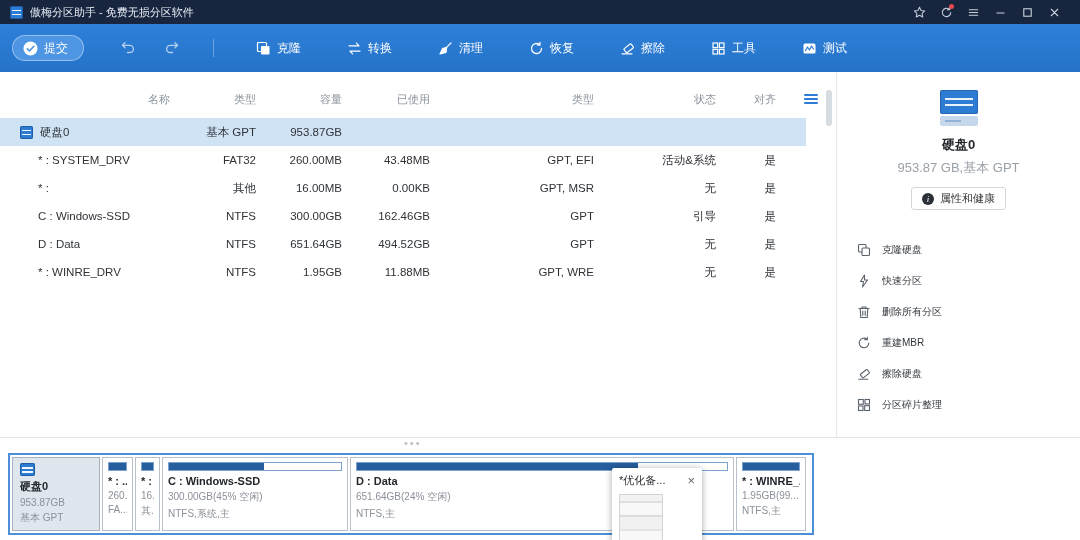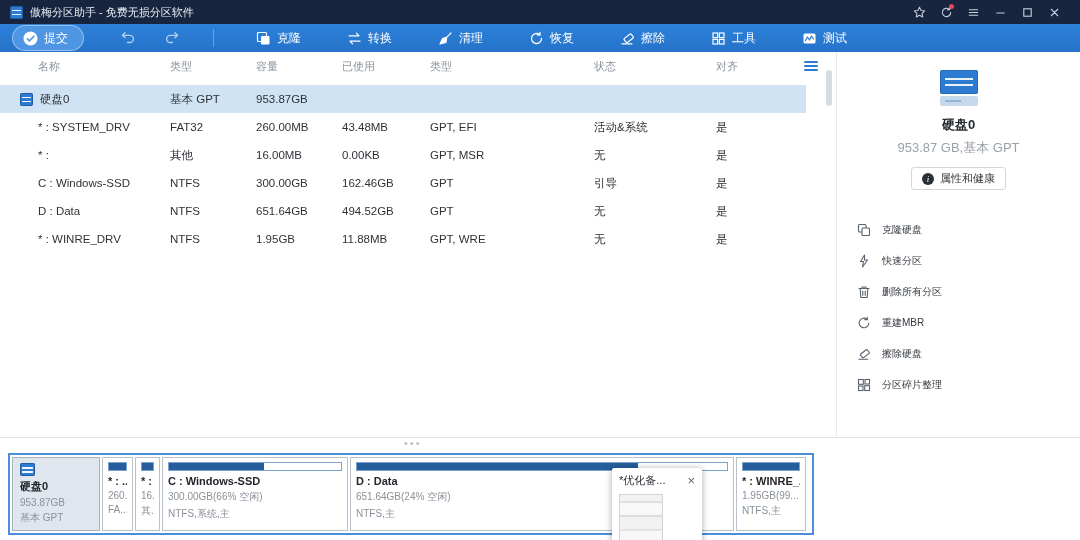--- a/index.html
+++ b/index.html
@@ -12,30 +12,30 @@
   .tb-left { display:flex; align-items:center; gap:7px; }
   .mini-disk { display:block; width:13px; height:13px; border-radius:2px; background:#2d7cd3; position:relative; box-shadow:inset 0 0 0 1px rgba(20,70,130,.55); }
   .mini-disk::before, .mini-disk::after { content:""; position:absolute; left:2px; right:2px; height:1.5px; background:rgba(255,255,255,.95); }
   .mini-disk::before { top:4px; } .mini-disk::after { top:8px; }
   .tb-title { color:#e6ebf3; font-size:11px; white-space:nowrap; }
   .tb-right { display:flex; align-items:center; }
   .tb-ico { width:27px; height:24px; display:flex; align-items:center; justify-content:center; position:relative; cursor:pointer; }
   .badge { position:absolute; top:4px; right:6px; width:5px; height:5px; border-radius:50%; background:#e5484d; }
 
   
-  .toolbar { height:28px; background:linear-gradient(#2e80d9,#2573c9); display:flex; align-items:center; padding:0 12px; flex:0 0 auto;gap:20px; }
+  .toolbar { height:48px; background:linear-gradient(#2e80d9,#2573c9); display:flex; align-items:center; padding:0 12px; flex:0 0 auto;gap:20px; }
   button { border:none; background:none; font-family:inherit; cursor:pointer; }
   .submit-btn { display:flex; align-items:center; gap:6px; background:#4e95e3; border:1px solid rgba(255,255,255,.4); color:#fff; border-radius:14px; height:26px; padding:0 15px 0 10px; font-size:12px; margin-right:12px; }
   .arrow-btn { width:24px; height:26px; display:flex; align-items:center; justify-content:center; opacity:.65; }
   .tb-sep { width:1px; height:18px; background:rgba(255,255,255,.3); margin:0 9px; }
   .tool-btn { display:flex; align-items:center; gap:6px; color:#fff; font-size:12px; height:36px; padding:8px 13px; }
 
   
   .main { flex:1 1 auto; display:flex; min-height:0; }
-  .table-area { width:836px; flex:0 0 836px; position:relative; padding-top:1px; }
+  .table-area { width:836px; flex:0 0 836px; position:relative; padding-top:14px;text-align:right; }
   .grid { display:grid; grid-template-columns:150px 86px 86px 88px 164px 122px 60px; align-items:center; padding-left:20px; }
   .thead { height:26px; width:828px; color:#8b949e; font-size:11px; position:relative; }
   .thead span { cursor:pointer; }
   .h-pad { padding-left:18px; }
   .view-icon { position:absolute; right:10px; top:8px; width:14px; height:11px; }
   .view-icon i { display:block; height:2px; background:#2d7cd3; margin-bottom:2px; border-radius:1px; }
   .rows { margin-top:6px; }
   .trow { height:28px; width:806px; font-size:11.5px; color:#2f3338; cursor:default; }
   .trow.selected { background:#cfe3f5; }
   .cell-name { display:flex; align-items:center; gap:7px; }
@@ -374,21 +374,21 @@
         <span class="b-name">* :</span>
         <span class="b-size">16...</span>
         <span class="b-fs">其...</span>
       </div>
 
       <div class="block pb2">
         <span class="bar">
             <i style="width: 55%;"></i>
           </span>
         <span class="b-name">C : Windows-SSD</span>
-        <span class="b-size">300.00GB(66% 空闲)</span>
+        <span class="b-size">300.00GB(45% 空闲)</span>
         <span class="b-fs">NTFS,系统,主</span>
       </div>
 
       <div class="block pb3">
         <span class="bar">
             <i style="width: 76%;"></i>
           </span>
         <span class="b-name">D : Data</span>
         <span class="b-size">651.64GB(24% 空闲)</span>
         <span class="b-fs">NTFS,主</span>

